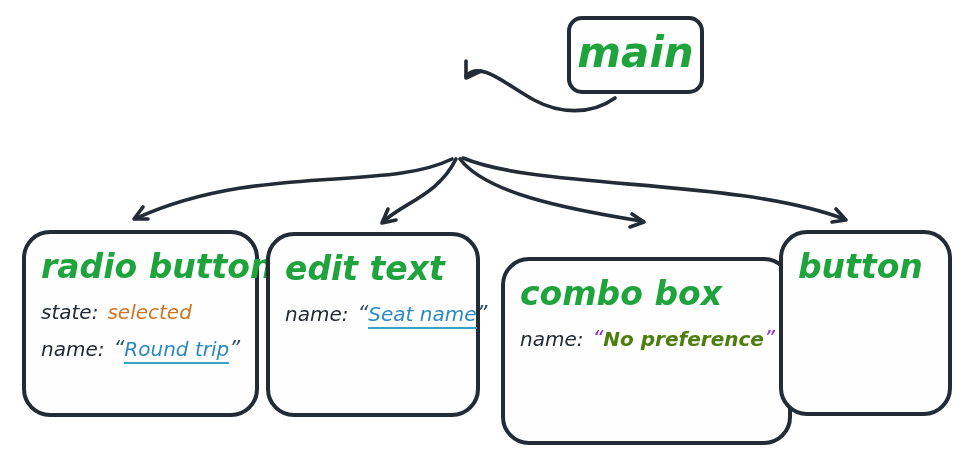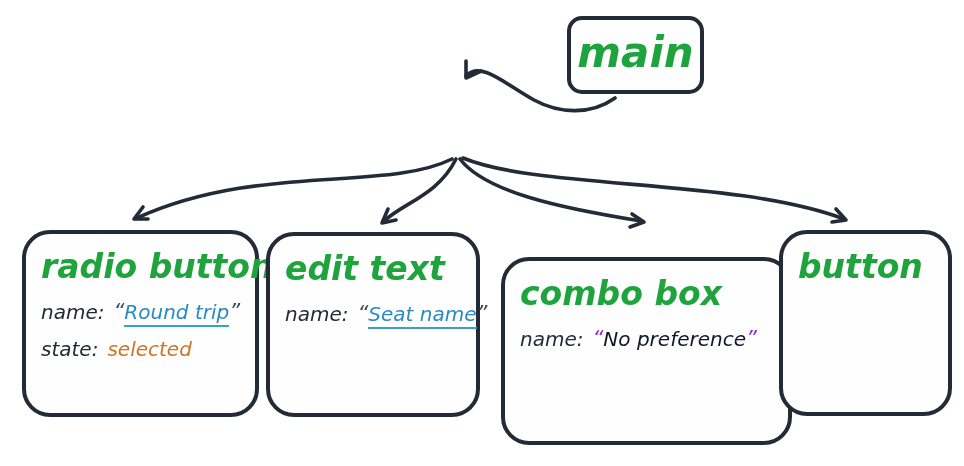--- a/index.html
+++ b/index.html
@@ -73,22 +73,22 @@
   .q {
     color: #31505e;
     font-size: 21px;
   }
   .val.link {
     color: #2b8ac2;
     border-bottom: 2px solid #38a2c4;
     padding-bottom: 1px;
   }
   .val.value-main {
-    color: #0f172a;
-    font-weight: normal;
+    color: #4d7c0f;
+    font-weight: bold;
   }
   .q.purple { color: #8d2fd6; }
   .val.state {
     color: #cd7522;
   }
   
   #node-main  { left: 567px; top: 16px;  width: 137px; height: 78px; }
   #node-form  { left: 407px; top: 83px;  width: 122px; height: 75px; }
   #node-radio { left: 22px;  top: 230px; width: 237px; height: 187px; }
   #node-edit  { left: 266px; top: 232px; width: 214px; height: 185px; }
@@ -129,24 +129,24 @@
   </svg>
 
   <div class="node hub" id="node-main">
     <span class="hub-label">main</span>
   </div>
 
 
   <div class="node child" id="node-radio">
     <div class="title">radio button</div>
     <div class="row">
-      <span class="key">name:</span><span class="q">“</span><span class="val link">Round trip</span><span class="q">”</span>
+      <span class="key">state:</span><span class="val state">selected</span>
     </div>
     <div class="row">
-      <span class="key">state:</span><span class="val state">selected</span>
+      <span class="key">name:</span><span class="q">“</span><span class="val link">Round trip</span><span class="q">”</span>
     </div>
   </div>
 
   <div class="node child" id="node-edit">
     <div class="title">edit text</div>
     <div class="row">
       <span class="key">name:</span><span class="q">“</span><span class="val link">Seat name</span><span class="q">”</span>
     </div>
   </div>
 

